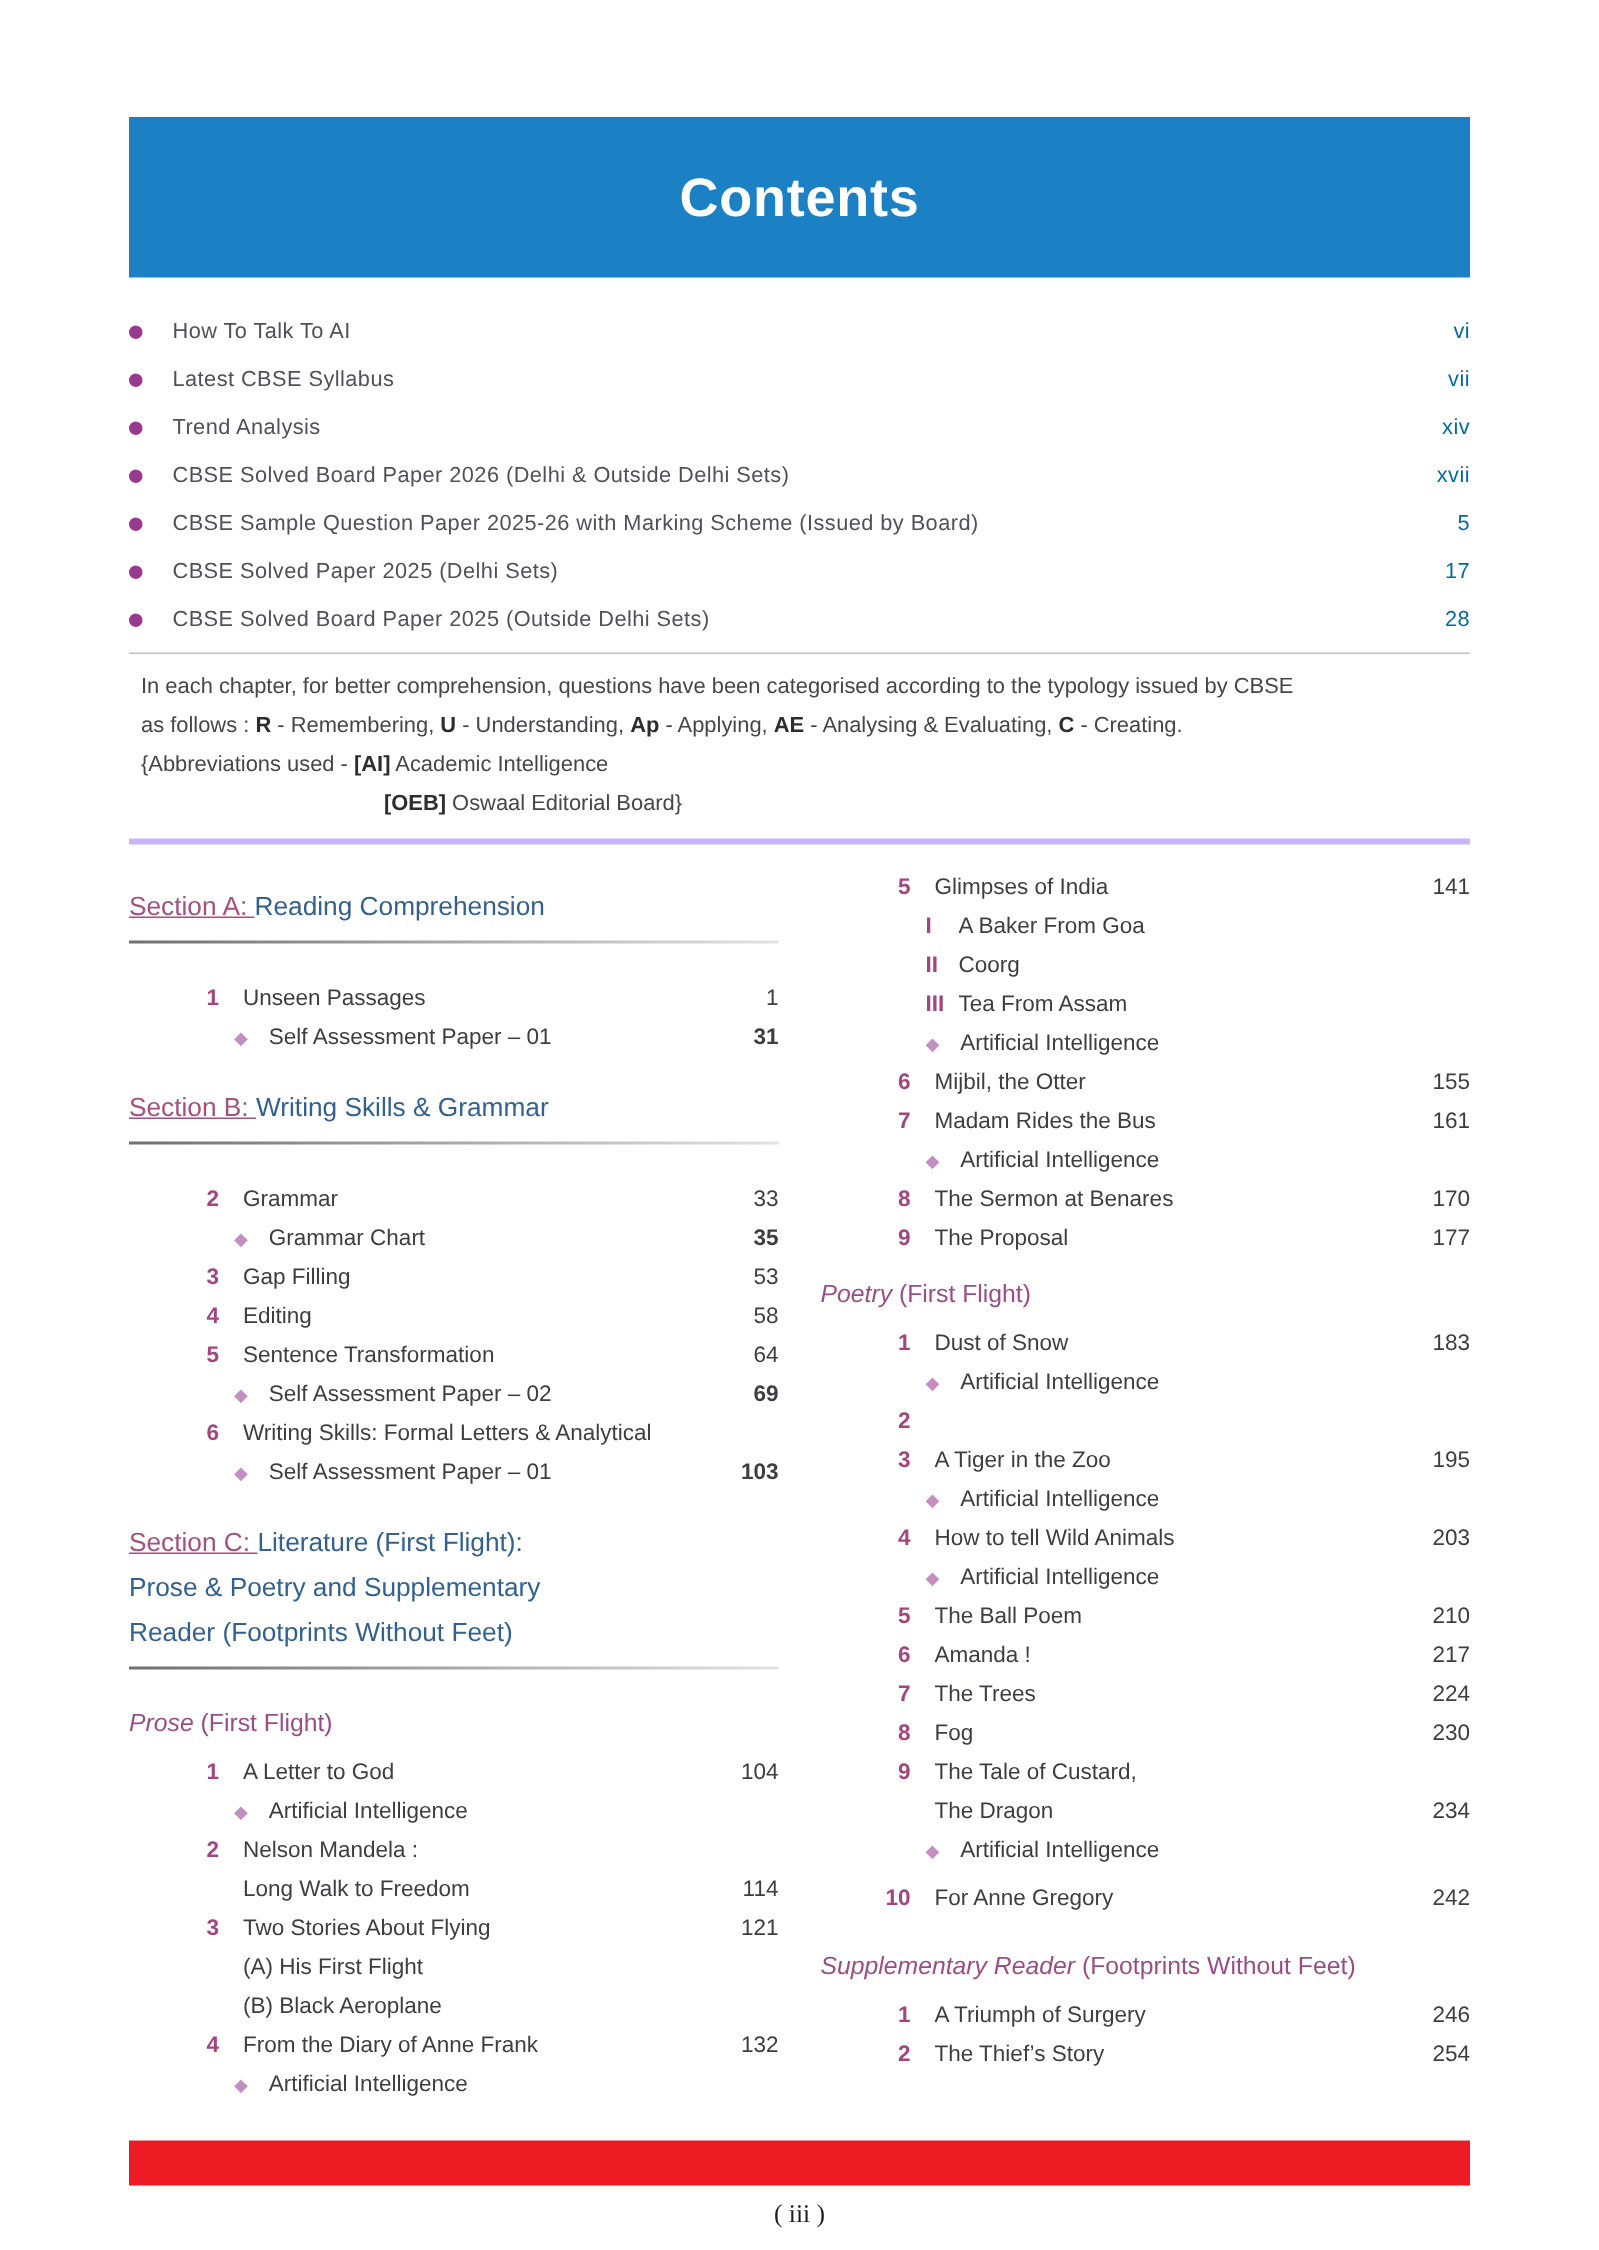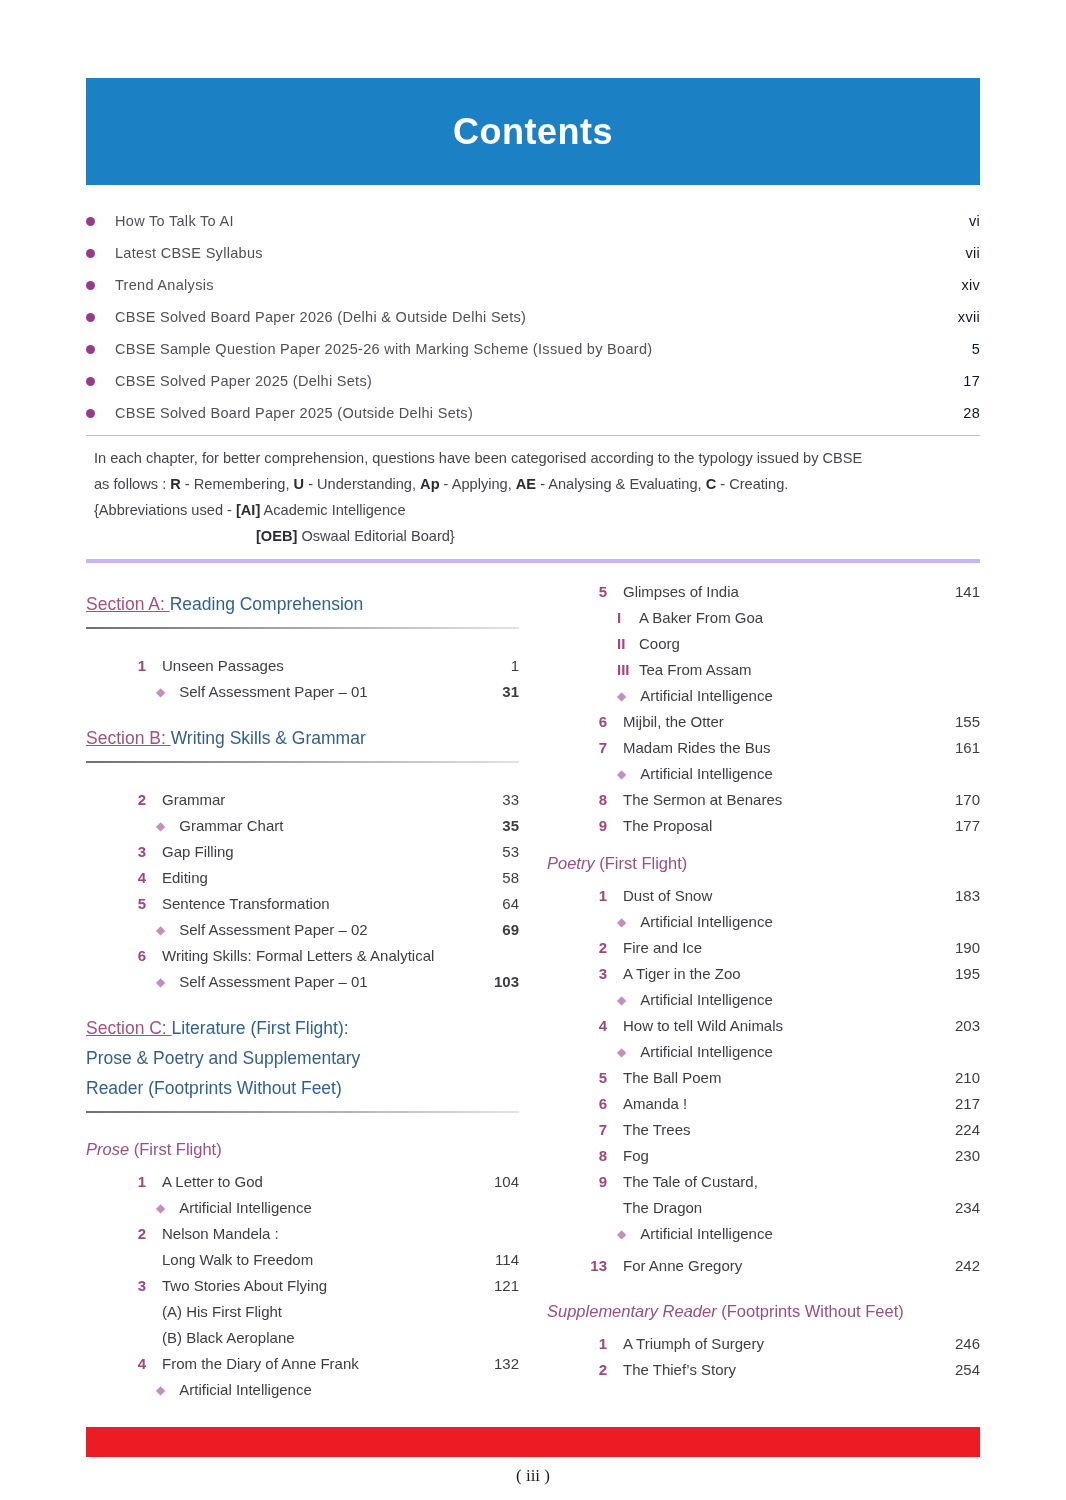--- a/index.html
+++ b/index.html
@@ -27,21 +27,21 @@
   .front { margin-top: 20px; }
   .fm-row {
     display: flex; align-items: center;
     min-height: 32px; font-size: 14.5px; letter-spacing: 0.3px; color: #50505a;
   }
   .fm-bullet {
     width: 9px; height: 9px; border-radius: 50%;
     background: #993b8c; margin-right: 20px; flex: 0 0 auto;
   }
   .fm-label { flex: 1; }
-  .fm-page { text-align: center; color: #0f172a; }
+  .fm-page { text-align: center; color: #0369a1; }
   
   .note {
     border-top: 1px solid #bfbfbf; border-bottom: 4px solid #c4b5fd;
     margin-top: 6px; padding: 9px 4px 10px 8px;
     font-size: 14.6px; line-height: 26px; color: #45454c;
   }
   .note b { color: #2c2c31; font-weight: bold; }
   .note .indent { padding-left: 162px; }
   
   .cols { display: flex; gap: 28px; margin-top: 16px; }
@@ -349,26 +349,20 @@
               <span class="pg">183</span>
             </div>
           </div>
         </div>
         <div class="sub">
           <span class="diamond">◆</span>
           <span class="txt">Artificial Intelligence</span>
         </div>
         <div class="entry">
           <span class="num">2</span>
-          <div class="lines">
-            <div class="line">
-              <span class="txt">Fire and Ice</span>
-              <span class="pg">190</span>
-            </div>
-          </div>
         </div>
         <div class="entry">
           <span class="num">3</span>
           <div class="lines">
             <div class="line">
               <span class="txt">A Tiger in the Zoo</span>
               <span class="pg">195</span>
             </div>
           </div>
         </div>
@@ -435,21 +429,21 @@
               <span class="txt">The Dragon</span>
               <span class="pg">234</span>
             </div>
           </div>
         </div>
         <div class="sub">
           <span class="diamond">◆</span>
           <span class="txt">Artificial Intelligence</span>
         </div>
         <div class="entry" style="margin-top: 6px;">
-          <span class="num">13</span>
+          <span class="num">10</span>
           <div class="lines">
             <div class="line">
               <span class="txt">For Anne Gregory</span>
               <span class="pg">242</span>
             </div>
           </div>
         </div>
         <div class="subhead" style="margin-top: 20px;"><span class="it">Supplementary Reader</span><span> (Footprints Without Feet)</span></div>
         <div class="entry">
           <span class="num">1</span>

